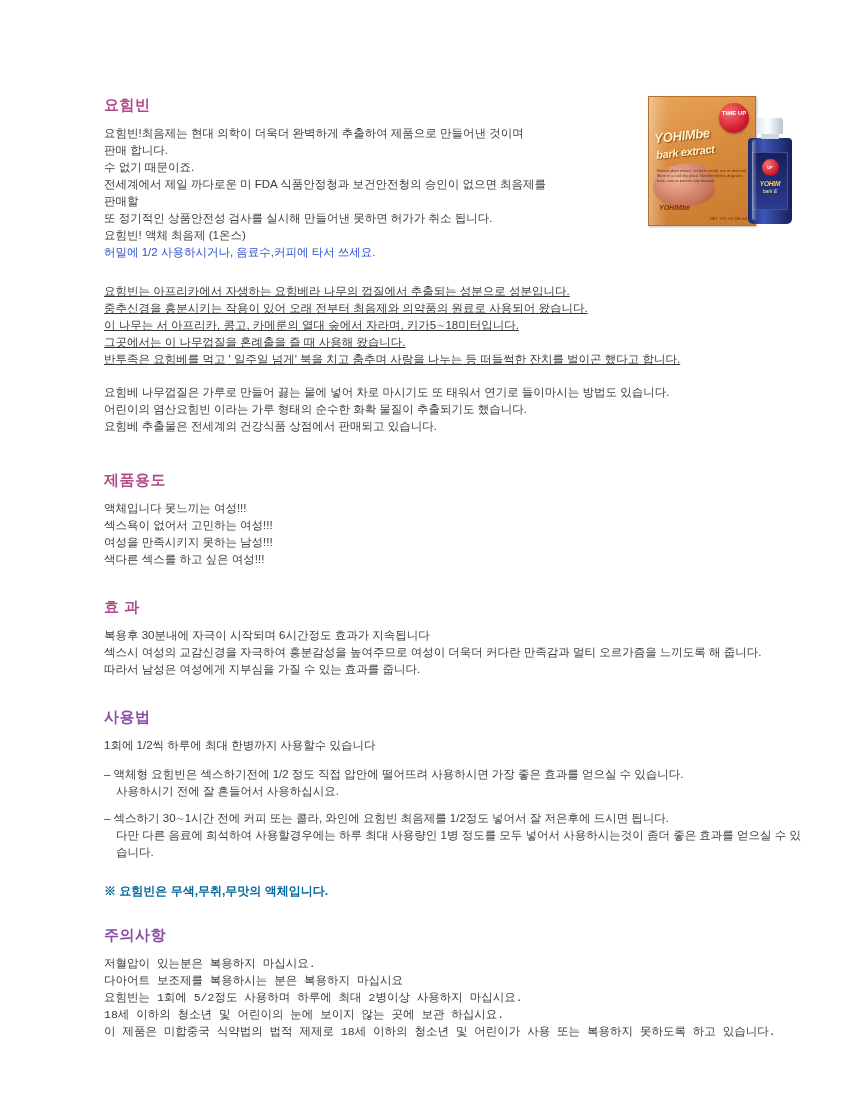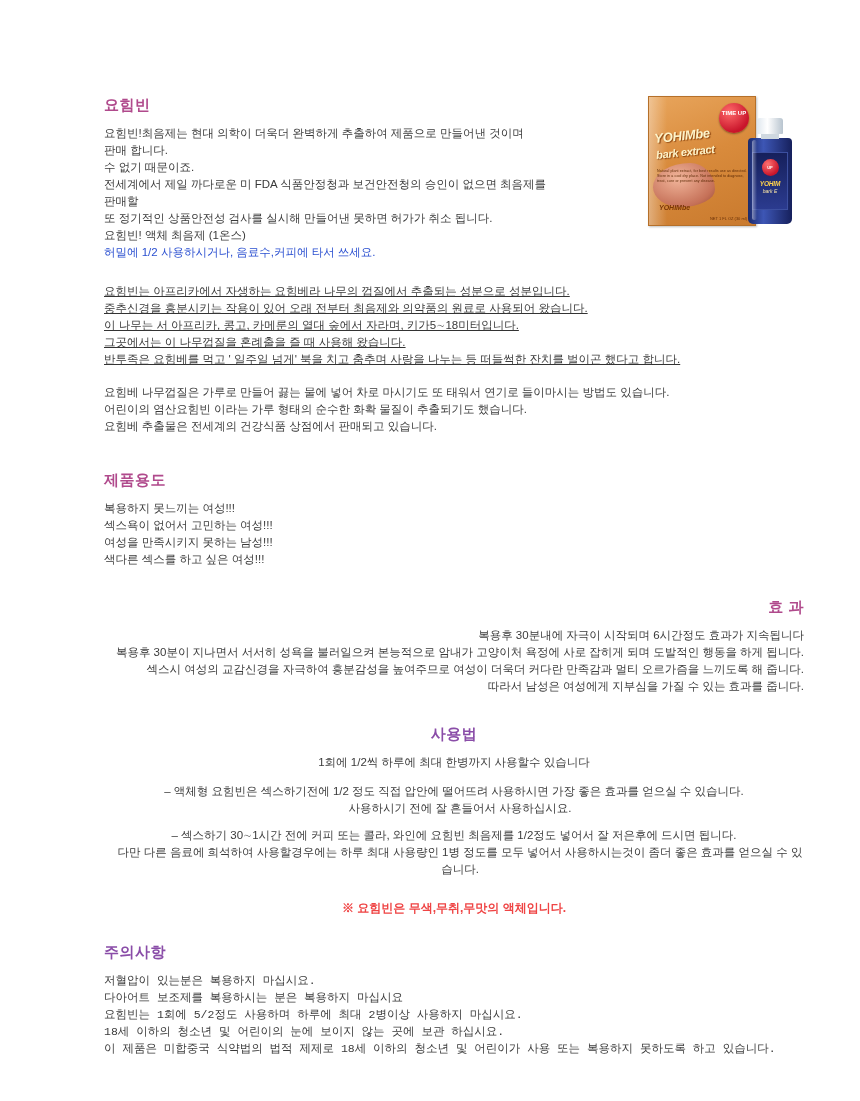--- a/index.html
+++ b/index.html
@@ -215,21 +215,21 @@
     position: absolute;
     left: 8px; top: 22px;
     width: 5px; height: 80px;
     background: linear-gradient(90deg, rgba(255,255,255,0.45), rgba(255,255,255,0));
     border-radius: 3px;
   }
 
   .highlight-note {
     font-size: 12px;
     font-weight: bold;
-    color: #ef4444;
+    color: #0369a1;
   }
   .dash-item {
     font-size: 11.5px;
     line-height: 17px;
     margin: 0;
     color: #3a3a3a;
   }
   .sub-line {
     padding-left: 12px;
   }
@@ -288,35 +288,34 @@
     </div>
 
     <div class="block">
       <p class="body-line">요힘베 나무껍질은 가루로 만들어 끓는 물에 넣어 차로 마시기도 또 태워서 연기로 들이마시는 방법도 있습니다.</p>
       <p class="body-line">어린이의 염산요힘빈 이라는 가루 형태의 순수한 화확 물질이 추출되기도 했습니다.</p>
       <p class="body-line">요힘베 추출물은 전세계의 건강식품 상점에서 판매되고 있습니다.</p>
     </div>
 
     <div class="block" style="margin-top:36px;">
       <h2 class="section-title">제품용도</h2>
-      <p class="body-line">복용하지 못느끼는 여성!!!</p>
+      <p class="body-line">액체입니다 못느끼는 여성!!!</p>
       <p class="body-line">섹스욕이 없어서 고민하는 여성!!!</p>
       <p class="body-line">여성을 만족시키지 못하는 남성!!!</p>
       <p class="body-line">색다른 섹스를 하고 싶은 여성!!!</p>
     </div>
 
-    <div class="block" style="margin-top:30px;text-align:right;">
+    <div class="block" style="margin-top:30px;">
       <h2 class="section-title">효 과</h2>
       <p class="body-line">복용후 30분내에 자극이 시작되며 6시간정도 효과가 지속됩니다</p>
-      <p class="body-line">복용후 30분이 지나면서 서서히 성욕을 불러일으켜 본능적으로 암내가 고양이처 욕정에 사로 잡히게 되며 도발적인 행동을 하게 됩니다.</p>
       <p class="body-line">섹스시 여성의 교감신경을 자극하여 흥분감성을 높여주므로 여성이 더욱더 커다란 만족감과 멀티 오르가즘을 느끼도록 해 줍니다.</p>
       <p class="body-line">따라서 남성은 여성에게 지부심을 가질 수 있는 효과를 줍니다.</p>
     </div>
 
-    <div class="block" style="margin-top:30px;text-align:center;">
+    <div class="block" style="margin-top:30px;">
       <h2 class="section-title purple">사용법</h2>
       <p class="body-line">1회에 1/2씩 하루에 최대 한병까지 사용할수 있습니다</p>
       <div style="height:12px;"></div>
       <p class="dash-item">– 액체형 요힘빈은 섹스하기전에 1/2 정도 직접 압안에 떨어뜨려 사용하시면 가장 좋은 효과를 얻으실 수 있습니다.</p>
       <p class="dash-item sub-line">사용하시기 전에 잘 흔들어서 사용하십시요.</p>
       <div style="height:10px;"></div>
       <p class="dash-item">– 섹스하기 30∼1시간 전에 커피 또는 콜라, 와인에 요힘빈 최음제를 1/2정도 넣어서 잘 저은후에 드시면 됩니다.</p>
       <p class="dash-item sub-line">다만 다른 음료에 희석하여 사용할경우에는 하루 최대 사용량인 1병 정도를 모두 넣어서 사용하시는것이 좀더 좋은 효과를 얻으실 수 있습니다.</p>
       <div style="height:10px;"></div>
       <p class="highlight-note">※ 요힘빈은 무색,무취,무맛의 액체입니다.</p>

